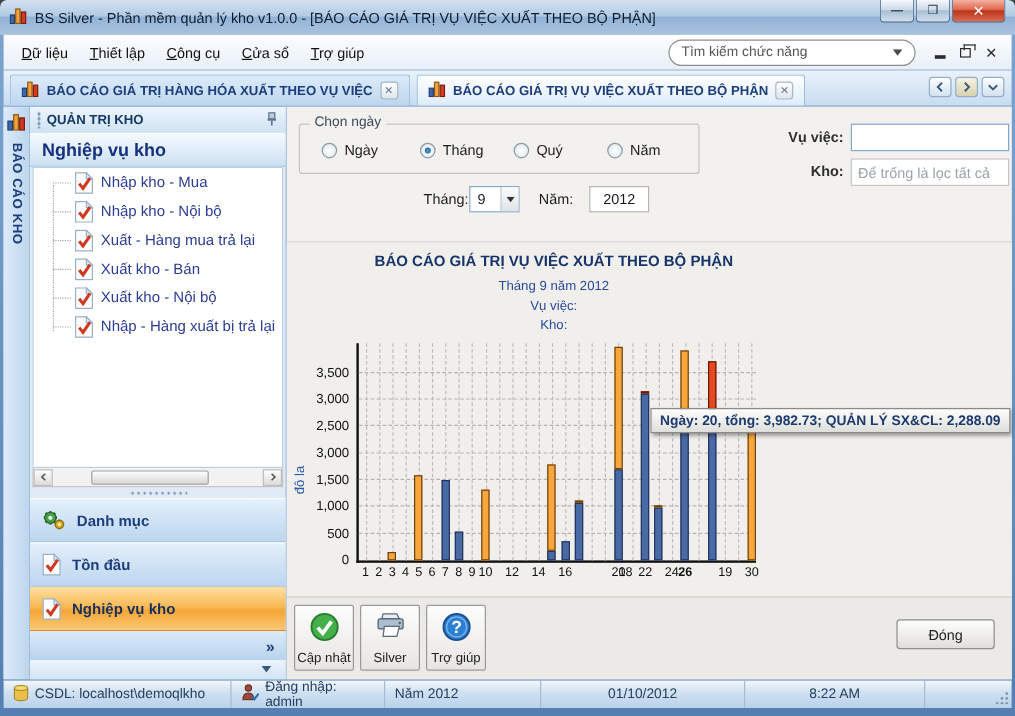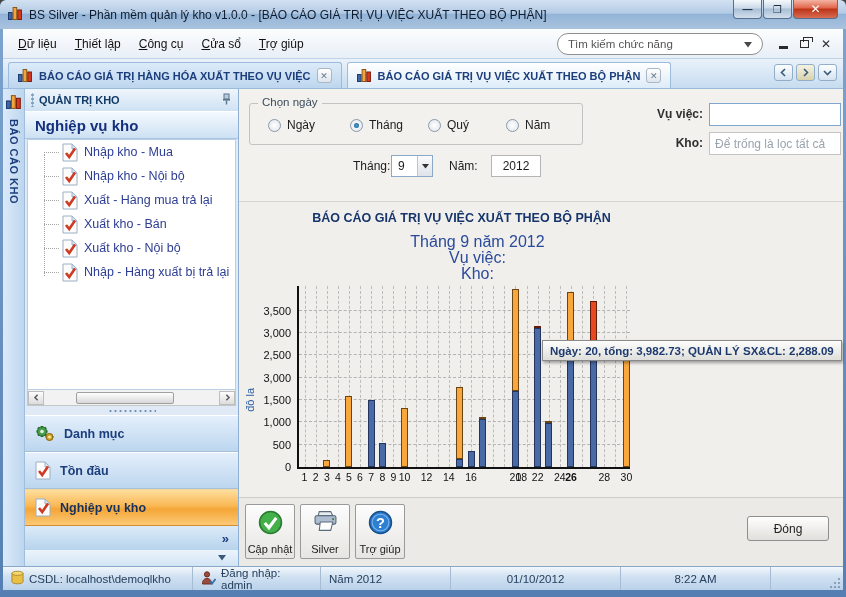--- a/index.html
+++ b/index.html
@@ -98,21 +98,21 @@
   .yearbox{position:absolute;left:252px;top:0;width:50px;height:22px;border:1px solid #b5b5b5;background:#fff;
     display:flex;align-items:center;justify-content:center;}
   .f-label{position:absolute;width:70px;text-align:right;font-weight:bold;color:#2e2e2e;font-size:12px;}
   .f-input{position:absolute;left:470px;right:2px;height:23px;border:1px solid #7fa6cf;background:#fff;
     padding:0 5px;font:inherit;color:#222;}
   .f-input.gray{border-color:#c4c4c4;}
   .f-input::placeholder{color:#9aa4ad;}
   
   .chartpanel{position:absolute;left:0;right:0;top:112px;height:296px;border-top:1px solid #d8d6d2;background:#f0efec;}
   .c-title{position:absolute;top:9px;left:0;width:445px;text-align:center;color:#17356b;font-weight:bold;font-size:12.5px;}
-  .c-sub{position:absolute;left:0;width:445px;text-align:center;color:#2a4a9a;font-size:16px;margin-left:16px;}
+  .c-sub{position:absolute;left:0;width:445px;text-align:center;color:#2a4a9a;font-size:11px;}
   .legend{position:absolute;top:24px;right:10px;background:#fff;border:1px solid #1a1a1a;
     box-shadow:2.5px 2.5px 2px rgba(0,0,0,.4);padding:4px 9px 4px 6px;z-index:4;}
   .leg-row{display:flex;align-items:center;gap:7px;height:16px;font-size:11px;color:#101010;white-space:nowrap;}
   .leg-swatch{width:25px;height:12px;border:1px solid #2e2e2e;}
   .plot{position:absolute;left:58px;top:84px;width:333px;height:183px;border-left:2px solid #111;border-bottom:2px solid #111;}
   .hgrid{position:absolute;left:0;right:0;border-top:1px dashed #b3b3b3;}
   .vgrid{position:absolute;top:0;bottom:0;border-left:1px dashed #bcbcbc;}
   .bar-seg{position:absolute;border:1px solid;}
   .ytick{position:absolute;left:-52px;width:44px;text-align:right;font-size:11px;color:#111;}
   .xtick{position:absolute;top:100%;margin-top:4px;transform:translateX(-50%);font-size:10.5px;color:#111;}
@@ -486,21 +486,21 @@
             <div class="xtick" style="left: 94.3px;">9</div>
             <div class="xtick" style="left: 105.5px;">10</div>
             <div class="xtick" style="left: 127.6px;">12</div>
             <div class="xtick" style="left: 149.8px;">14</div>
             <div class="xtick" style="left: 172px;">16</div>
             <div class="xtick" style="left: 194.3px; margin-left: 28px;">18</div>
             <div class="xtick" style="left: 216.4px;">20</div>
             <div class="xtick" style="left: 238.7px;">22</div>
             <div class="xtick" style="left: 260.8px;">24</div>
             <div class="xtick" style="left: 272px; font-weight: bold;">26</div>
-            <div class="xtick" style="left: 305.3px;">28</div>
+            <div class="xtick" style="left: 305.3px;">19</div>
             <div class="xtick" style="left: 327.4px;">30</div>
             <div class="bar-seg" style="left: 24.3px; width: 7px; bottom: 0px; height: 7.1px; background: rgb(249, 166, 60); border-color: rgb(107, 68, 20);"></div>
             <div class="bar-seg" style="left: 46.4px; width: 7px; bottom: 0px; height: 71.4px; background: rgb(249, 166, 60); border-color: rgb(107, 68, 20);"></div>
             <div class="bar-seg" style="left: 68.6px; width: 7px; bottom: 0px; height: 67.4px; background: rgb(74, 106, 165); border-color: rgb(35, 53, 94);"></div>
             <div class="bar-seg" style="left: 79.8px; width: 7px; bottom: 0px; height: 24.1px; background: rgb(74, 106, 165); border-color: rgb(35, 53, 94);"></div>
             <div class="bar-seg" style="left: 102px; width: 7px; bottom: 0px; height: 58.9px; background: rgb(249, 166, 60); border-color: rgb(107, 68, 20);"></div>
             <div class="bar-seg" style="left: 157.4px; width: 7px; bottom: 0px; height: 8.5px; background: rgb(74, 106, 165); border-color: rgb(35, 53, 94);"></div>
             <div class="bar-seg" style="left: 157.4px; width: 7px; bottom: 8.5px; height: 71.9px; background: rgb(249, 166, 60); border-color: rgb(107, 68, 20);"></div>
             <div class="bar-seg" style="left: 168.5px; width: 7px; bottom: 0px; height: 16.1px; background: rgb(74, 106, 165); border-color: rgb(35, 53, 94);"></div>
             <div class="bar-seg" style="left: 179.7px; width: 7px; bottom: 0px; height: 48.2px; background: rgb(74, 106, 165); border-color: rgb(35, 53, 94);"></div>

